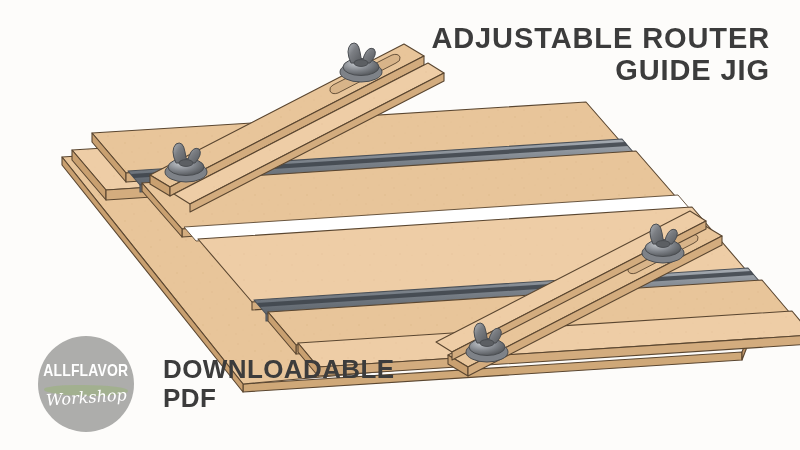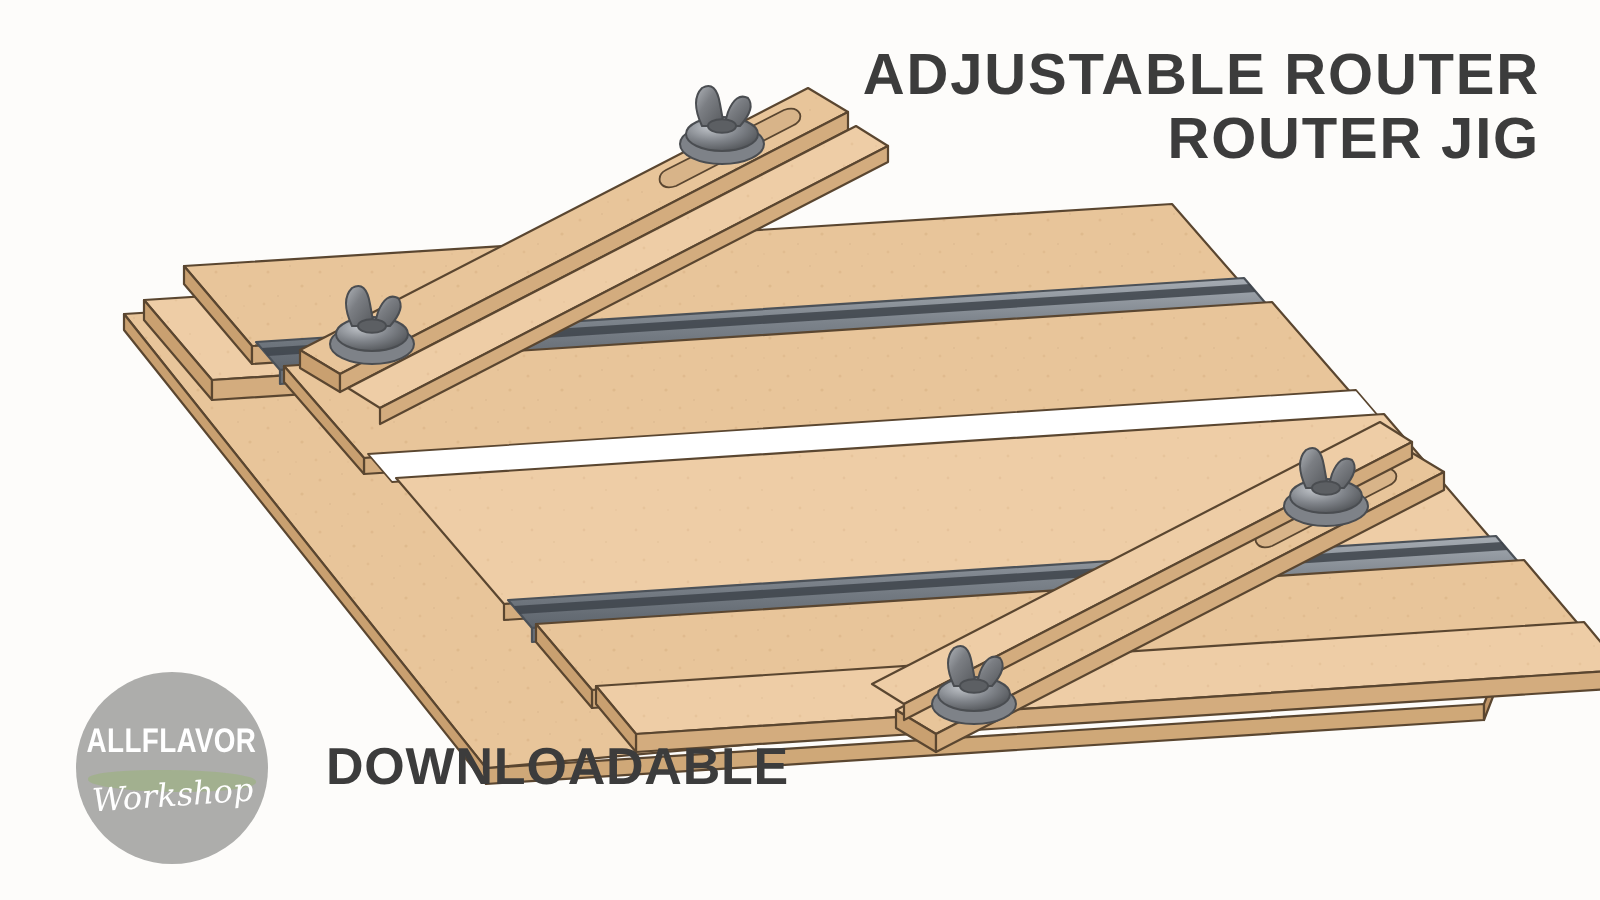--- a/index.html
+++ b/index.html
@@ -264,27 +264,28 @@
         <path d="M 653,244 Q 647,231 653,225 Q 660,221 662,233 L 664,244 Z" fill="url(#gNut)"></path>
         <path d="M 672,244 Q 680,235 676,230 Q 670,227 666,237 L 664,244 Z" fill="url(#gNut)"></path>
         <ellipse cx="663" cy="244" rx="7" ry="3.4" fill="#5c5f63"></ellipse>
       </g>
 
     </g>
   </svg>
 
   <div class="title-block">
     <span class="title-line">ADJUSTABLE ROUTER</span>
-    <span class="title-line">ROUTER JIG</span>
+    <span class="title-line">GUIDE JIG</span>
   </div>
 
   <div class="promo-block">
     <div class="logo-badge">
       <div class="logo-stroke"></div>
       <div class="logo-main">ALLFLAVOR</div>
       <div class="logo-script">Workshop</div>
     </div>
     <div class="promo-text">
       <span class="promo-line">DOWNLOADABLE</span>
+      <span class="promo-line">PDF</span>
     </div>
   </div>
 
 </div>
 
 </body></html>

